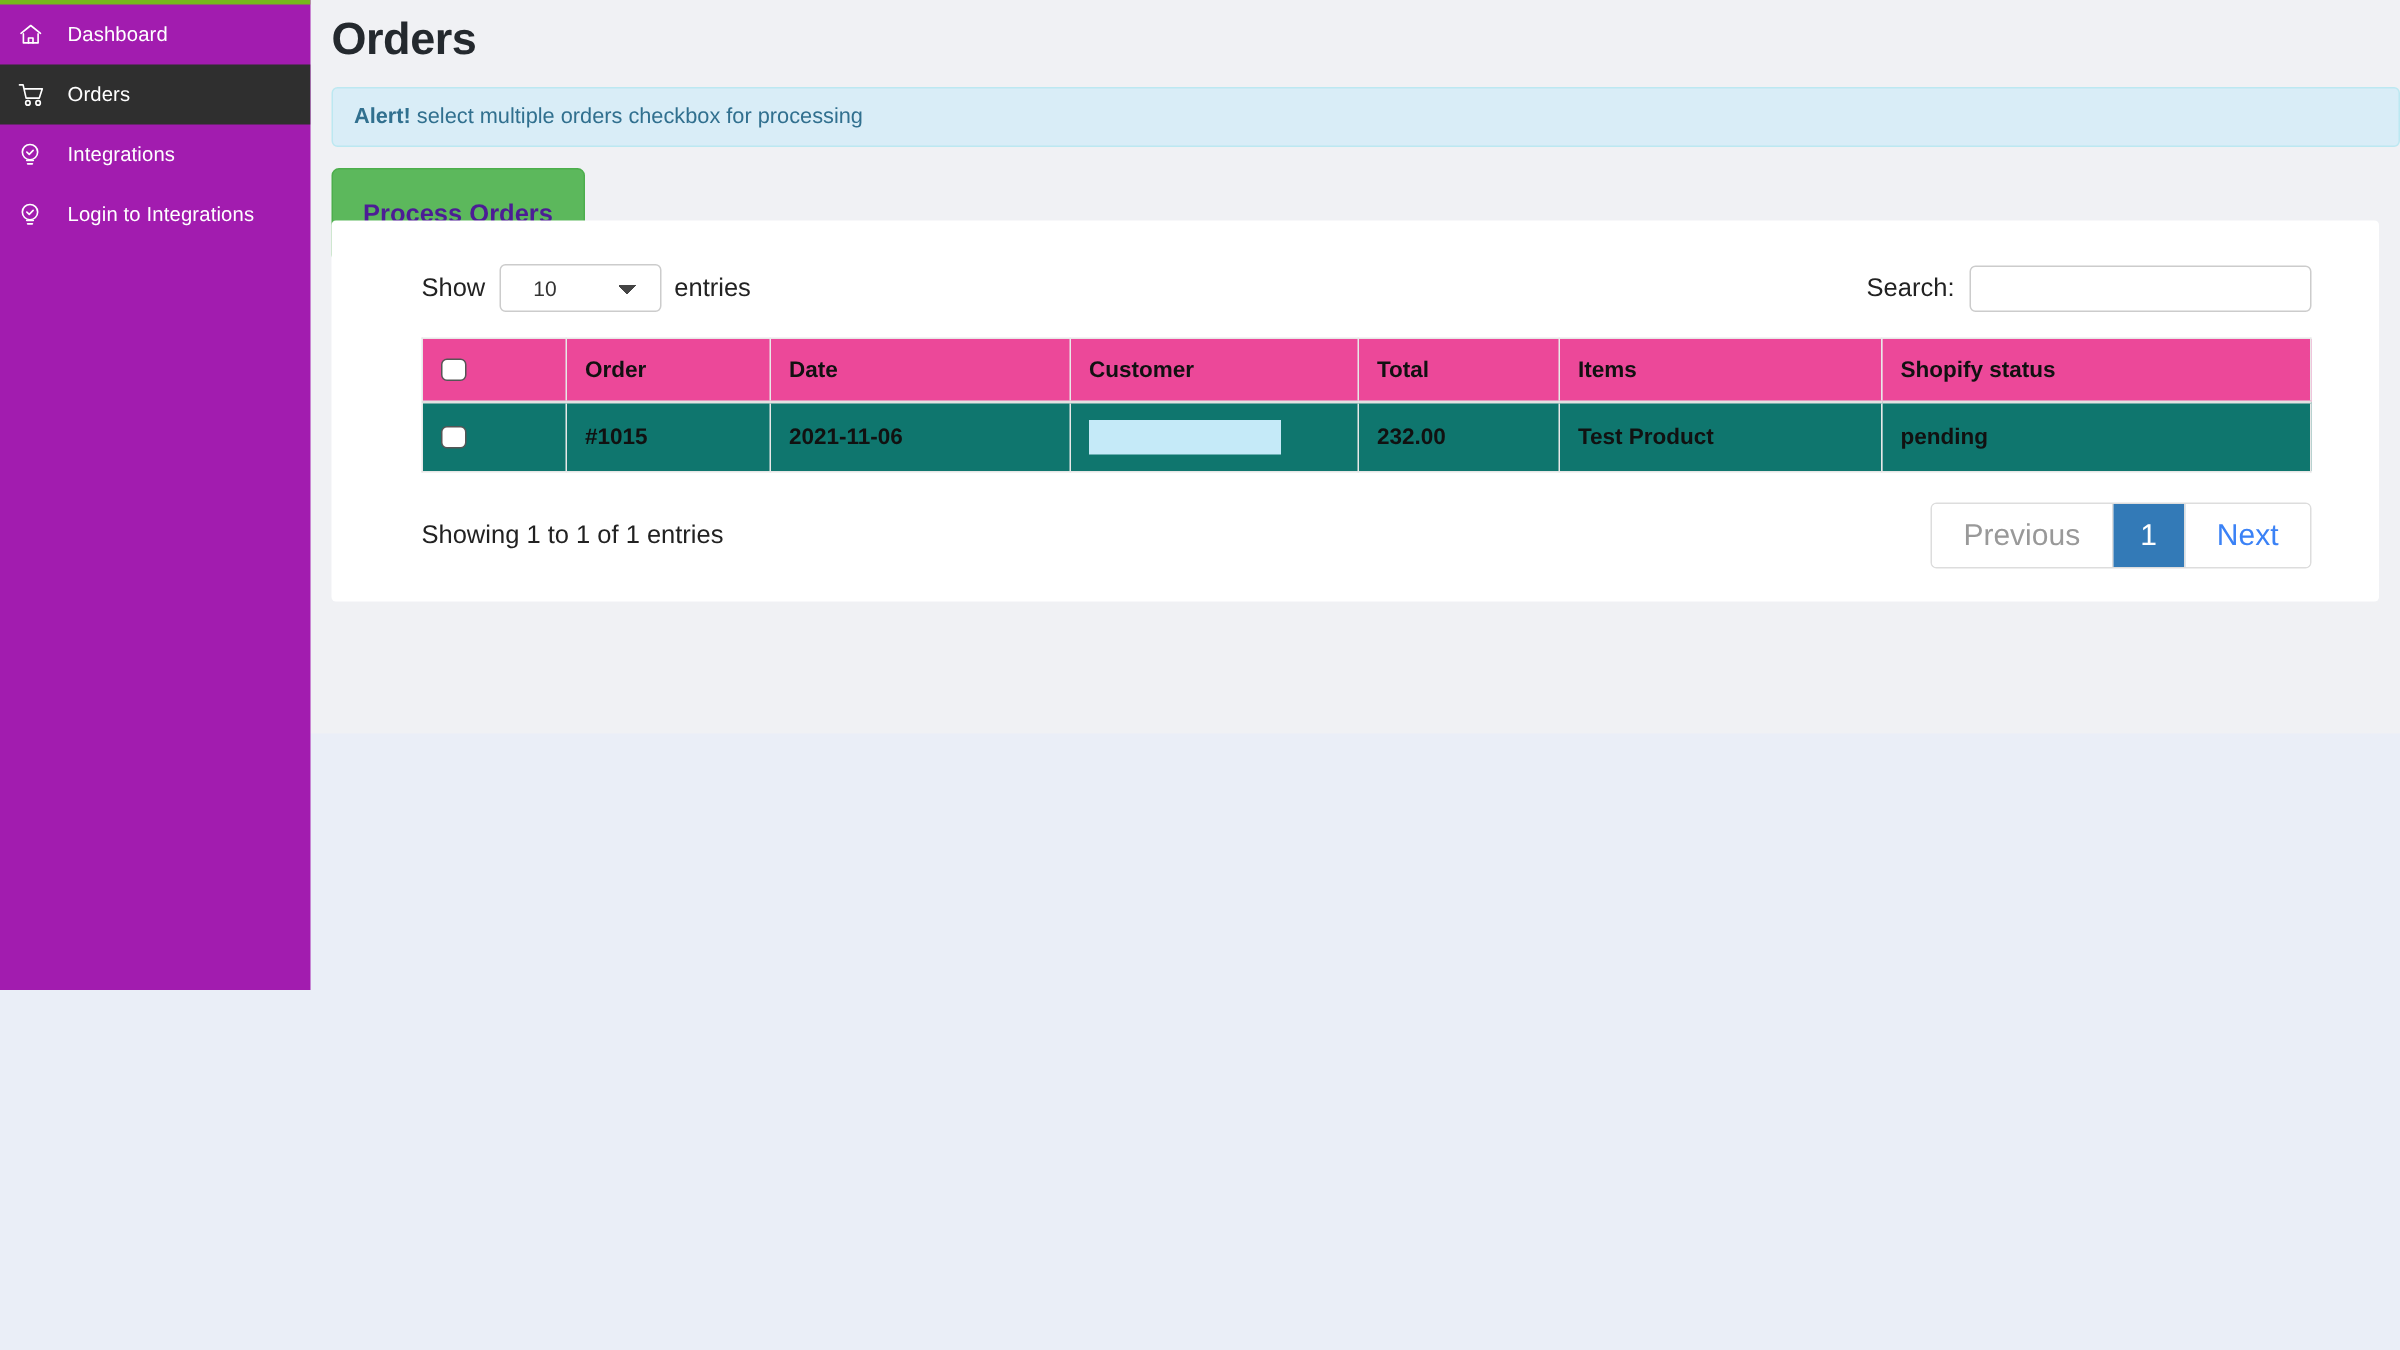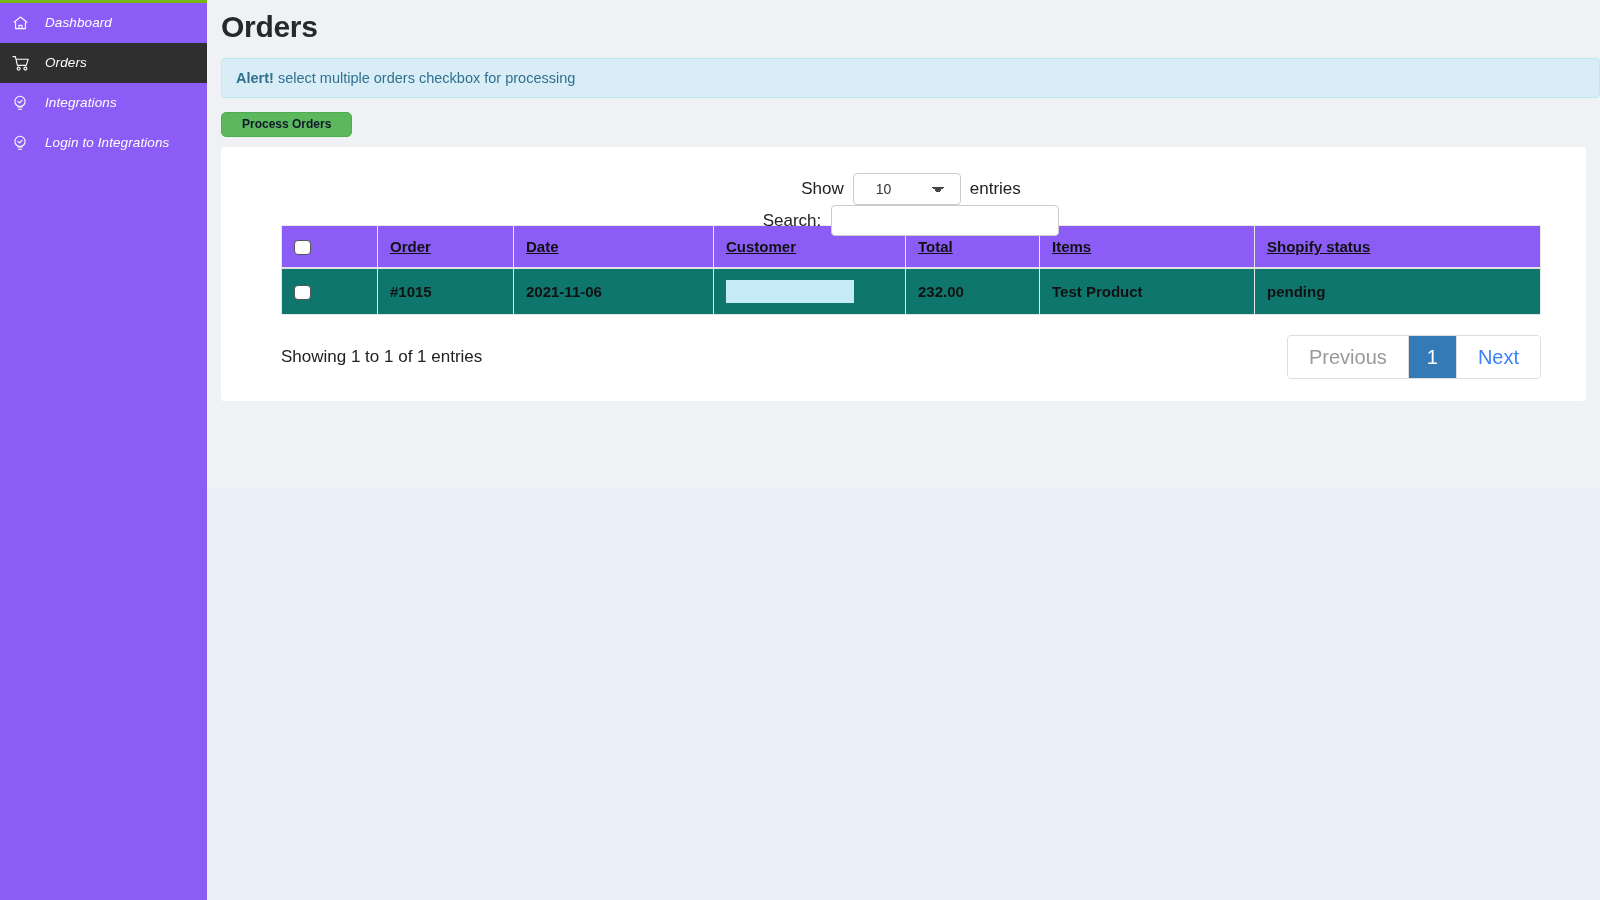--- a/index.html
+++ b/index.html
@@ -20,25 +20,24 @@
     left: 0; top: 489px;
     width: 1600px; height: 411px;
     background: #eaeef7;
     z-index: 0;
   }
 
   
   .sidebar {
     position: absolute;
     left: 0; top: 0;
-    width: 207px; height: 900px;
-    background: #8b5cf6;
+    width: 207px; height: 660px;
+    background: #a21caf;
     z-index: 3;
     overflow: hidden;
-    font-style: italic;
   }
   .sidebar-topstrip {
     height: 3px;
     background: #76b81a;
     width: 100%;
   }
   .nav-list { list-style: none; margin: 0; padding: 0; }
   .nav-item {
     display: flex;
     align-items: center;
@@ -91,45 +90,44 @@
     line-height: 1.25;
   }
   .alert b { font-weight: 700; }
 
   .btn-process {
     display: inline-block;
     margin: 14px 0 0 14px;
     background: #5cb85c;
     border: 1px solid #4cae4c;
     border-radius: 5px;
-    color: #0f172a;
-    font-size: 12px;
+    color: #4c1d95;
+    font-size: 17px;
     font-weight: 700;
-    padding: 4px 20px;
+    padding: 20px 20px;
     cursor: pointer;
     line-height: 1.2;
   }
 
   
   .card {
     position: absolute;
     left: 14px; top: 147px;
     width: 1365px;
     background: #ffffff;
     border-radius: 3px;
     padding: 26px 0 22px 0;
   }
 
   .dt-top {
     display: flex;
     align-items: center;
     justify-content: space-between;
     padding: 0 45px 0 60px;
     height: 38px;
-    flex-direction: column;
   }
   .dt-length, .dt-filter {
     display: flex;
     align-items: center;
     font-size: 17px;
     color: #222;
     white-space: nowrap;
   }
   .dt-select {
     margin: 0 9px;
@@ -179,21 +177,21 @@
     border: 1px solid #e8e8e8;
     border-bottom: 2px solid #e2e2e2;
     text-align: left;
     font-size: 15px;
     font-weight: 700;
     color: #111;
     padding: 11px 12px;
     vertical-align: middle;
     height: 42px;
   }
-  table.dt thead th { background: #8b5cf6; text-decoration: underline; }
+  table.dt thead th { background: #ec4899; }
   table.dt tbody td {
     background: #0f766e;
     border-bottom: 1px solid #e6e6e6;
     font-size: 15px;
   }
   .col-chk  { width: 96px; }
   .col-ord  { width: 136px; }
   .col-date { width: 200px; }
   .col-cust { width: 192px; }
   .col-tot  { width: 134px; }

